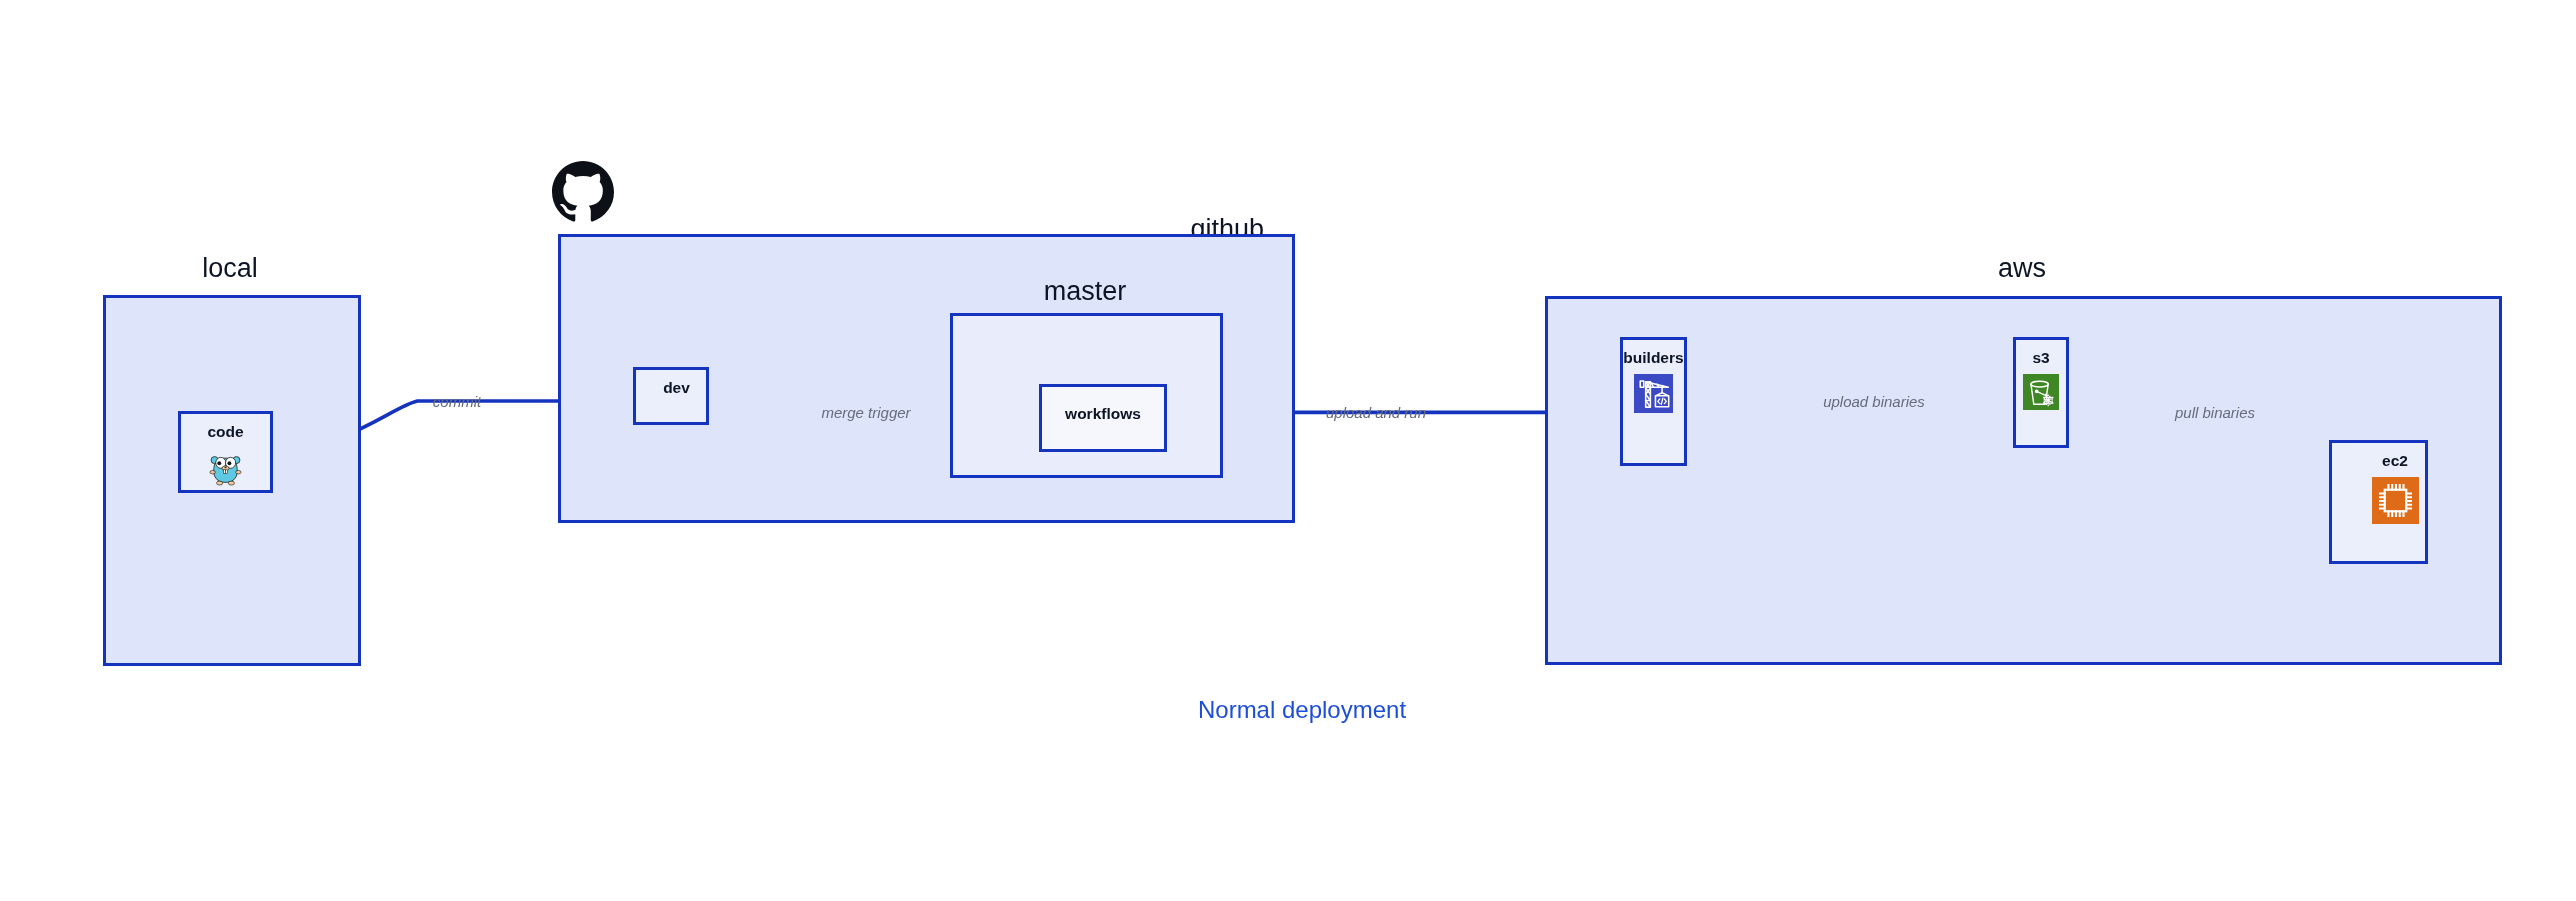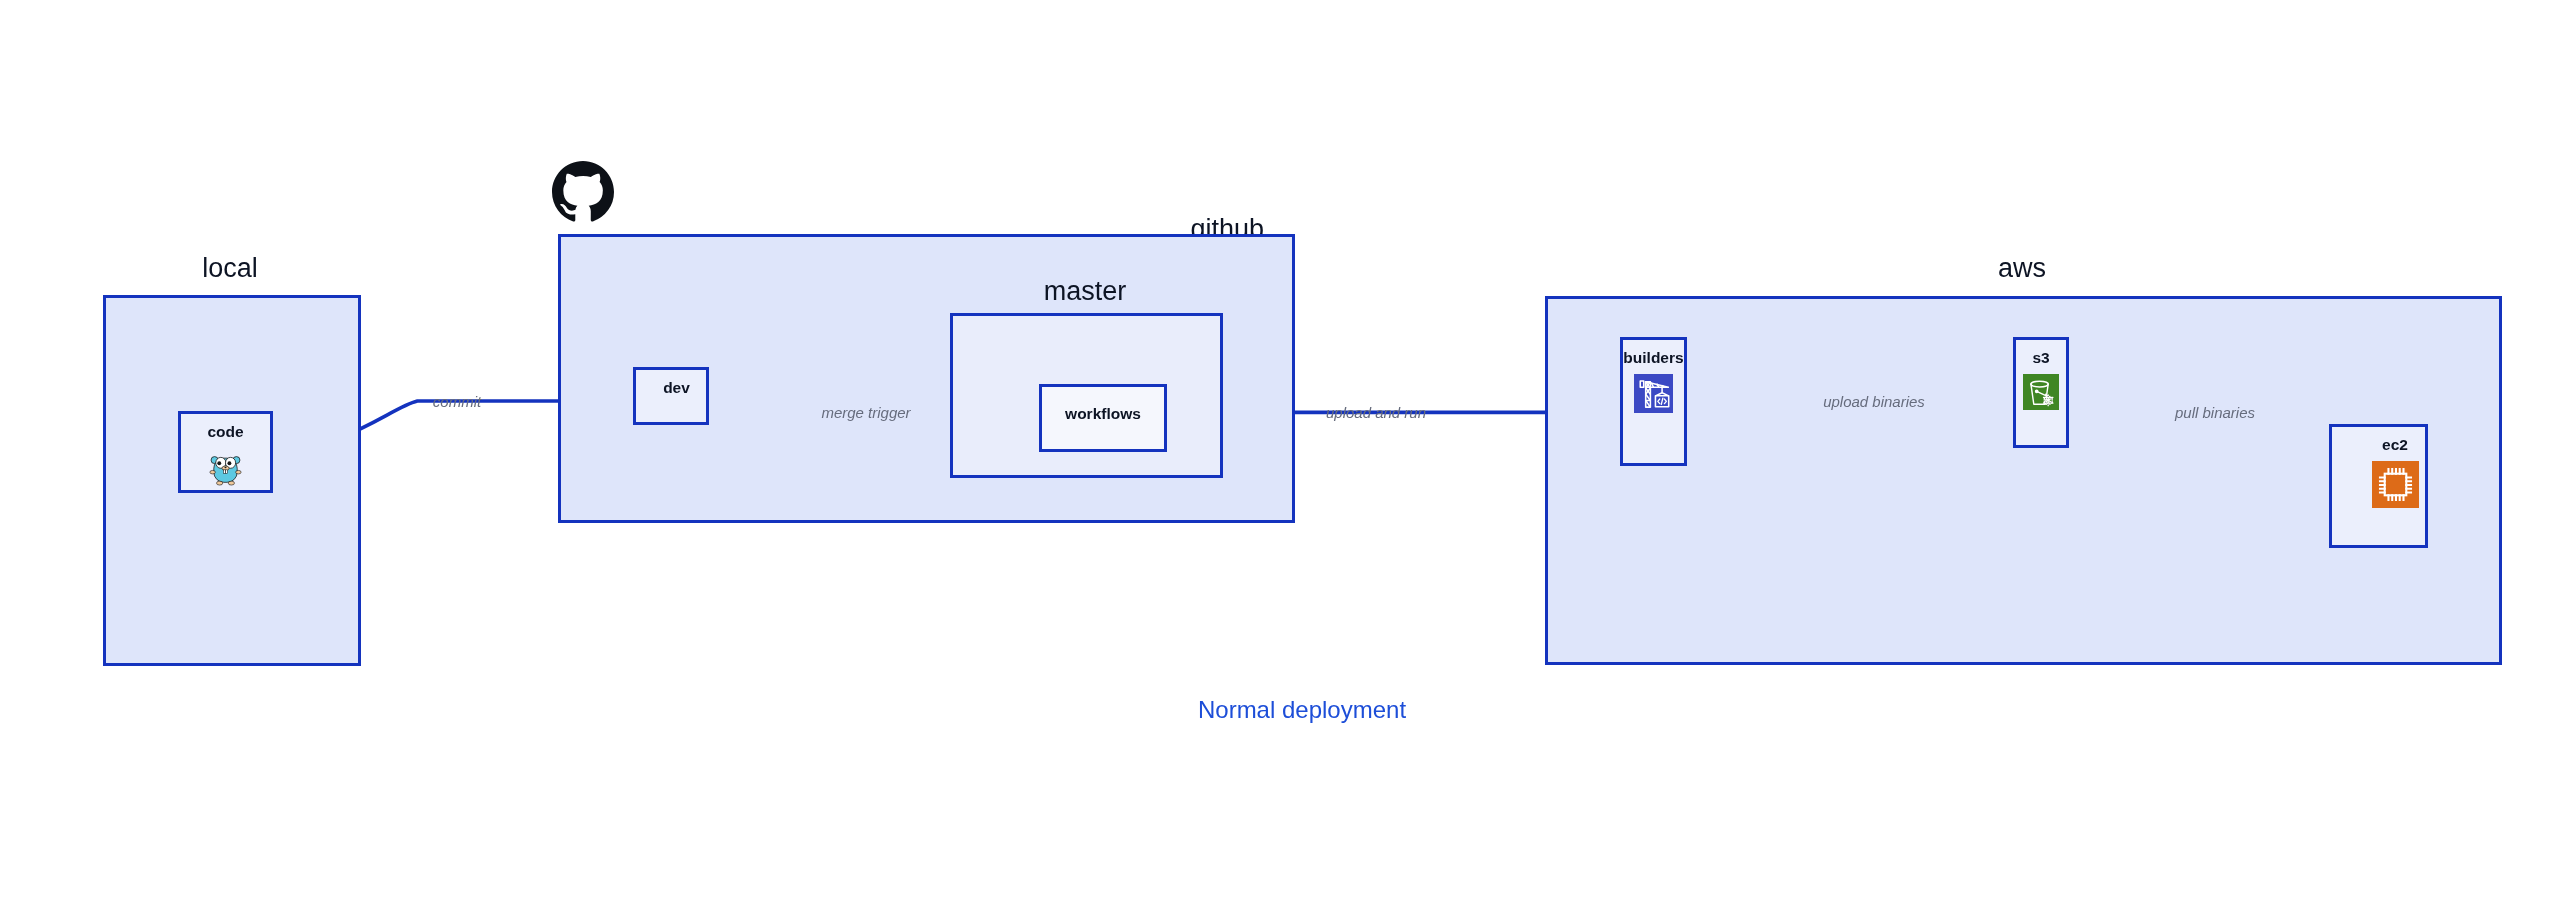--- a/index.html
+++ b/index.html
@@ -243,21 +243,21 @@
           <path d="M65 84 L70 80 L75 84"></path>
           <path d="M59 71 L60 65 L66 66"></path>
           <path d="M81 75 L80 81 L74 80"></path>
           <path d="M59 75 L60 81 L66 80"></path>
           <path d="M81 71 L80 65 L74 66"></path>
         </g>
       </svg>
     </div>
   </div>
 
-  <div class="node" style="left:2329px; top:424px; width:99px; height:124px;padding-left:33px;">
+  <div class="node" style="left:2329px; top:440px; width:99px; height:124px;padding-left:33px;">
     <div class="node-label">ec2</div>
     <div class="node-icon">
       <svg width="47" height="47" viewBox="0 0 100 100" xmlns="http://www.w3.org/2000/svg">
         <rect x="0" y="0" width="100" height="100" fill="#dd6b18"></rect>
         <g fill="none" stroke="#ffffff" stroke-width="4.4" stroke-linecap="square">
           <rect x="27" y="27" width="46" height="46"></rect>
 
           <path d="M35 27 L35 17 M43 27 L43 17 M51 27 L51 17 M59 27 L59 17 M67 27 L67 17"></path>
 
           <path d="M35 73 L35 83 M43 73 L43 83 M51 73 L51 83 M59 73 L59 83 M67 73 L67 83"></path>

